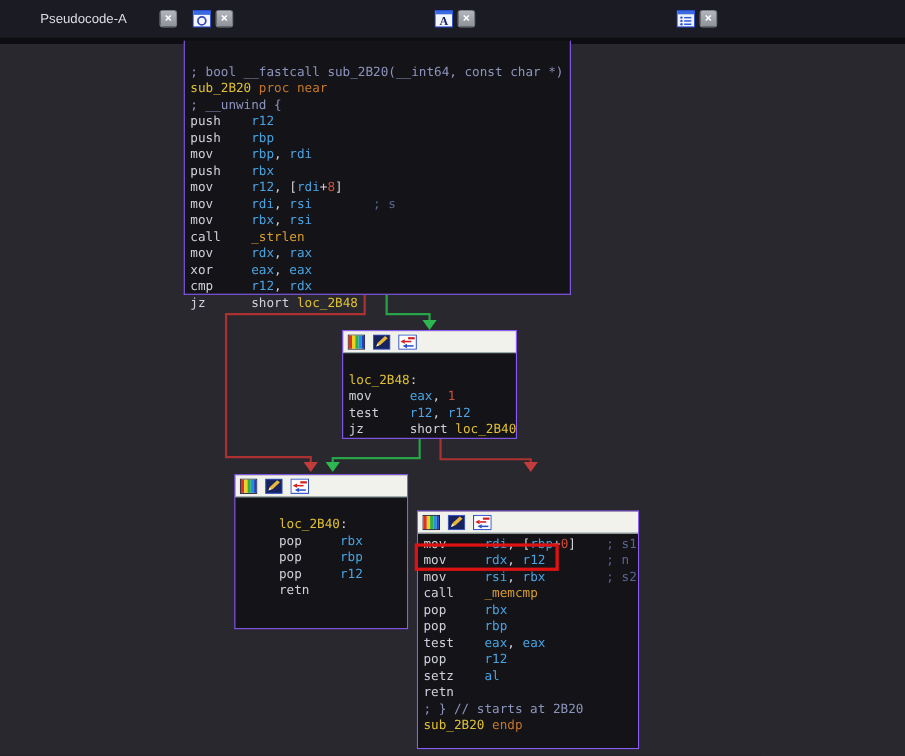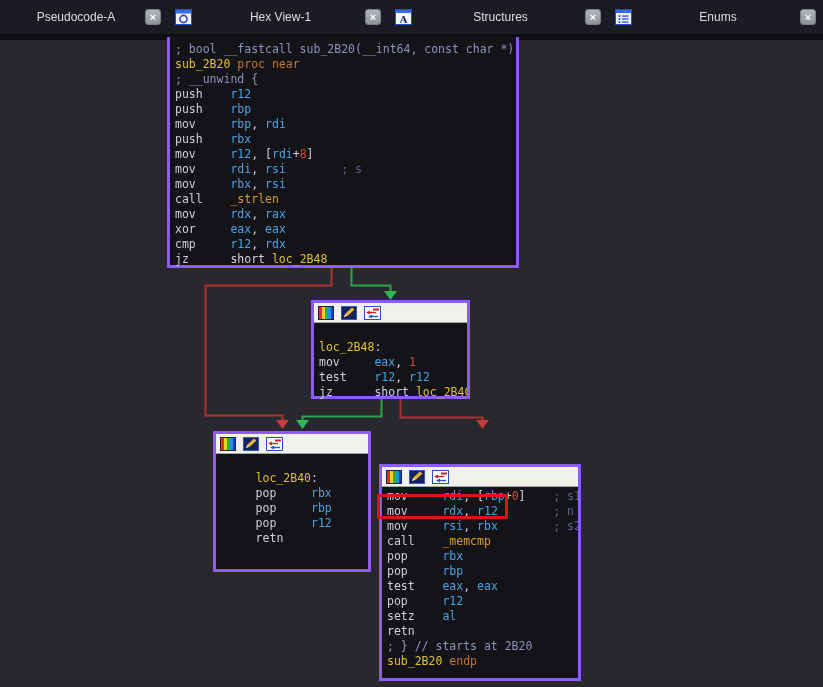--- a/index.html
+++ b/index.html
@@ -21,21 +21,21 @@
     color:#fff; font-size:11px; font-weight:bold; line-height:14px; text-align:center;
   }
   .wicon { width:17px; height:17px; flex:0 0 17px; margin-right:4px; }
   .wicon svg { display:block; }
   
   .graph { position:absolute; left:0; top:34px; width:823px; height:653px; background:#28282e; }
   .graph-top-strip { position:absolute; left:0; top:0; width:823px; height:6px; background:#0d0d12; }
   .edges { position:absolute; left:0; top:0; z-index:1; pointer-events:none; }
   
   .node {
-    position:absolute; background:#131318; border:3px solid #8b5cf6; z-index:2;
+    position:absolute; background:#131318; border:1px solid #8b5cf6; z-index:2;
   }
   .node-header {
     height:20px; background:#f2f2ec; border-bottom:1px solid #9aa; display:flex;
     align-items:center; gap:7px; padding-left:4px;
   }
   .hicon { display:block; }
   .code {
     font-family:"DejaVu Sans Mono",monospace; font-size:11.5px; line-height:15px;
     color:#d0d0d8; padding:3px 0 0 5px; white-space:pre; overflow:hidden;
   }
@@ -43,21 +43,21 @@
   .pln { color:#d0d0d8;text-align:right; }
   .reg { color:#4aa3e0; }
   .num { color:#cf4f3a; }
   .lbl { color:#e0c132; }
   .fn  { color:#d89e2e;text-align:center; }
   .kw  { color:#c4772c; }
   .cmt { color:#8d94bc; }
   .acmt{ color:#5a6490; }
   
   #node-entry   { left:167px; top:3px;   width:352px; height:231px; border-top:none; padding-top:1px; }
-  #node-entry .code { padding-top:4px; }
+  #node-entry .code { padding-top:4px;margin-top:16px; }
   #node-loc2B48 { left:311px; top:266px; width:159px; height:99px; }
   #node-loc2B40 { left:213px; top:397px; width:158px; height:141px; }
   #node-memcmp  { left:379px; top:397px; width:202px; height:217px;margin-top:33px; }
   .node .code { padding-top:2px; }
   #node-entry .code { padding-top:4px; }
   
   .hl-box {
     position:absolute; left:377px; top:460px; width:131px; height:25px;
     border:3px solid #dd1212; z-index:4; background:transparent;
   }
@@ -75,50 +75,47 @@
     </div>
 
     <div class="tab" style="width:220px">
       <span class="wicon">
         <svg width="17" height="17" viewBox="0 0 17 17">
           <rect x="0.5" y="0.5" width="16" height="15" fill="#f4f6fb" stroke="#2a4bd0"></rect>
           <rect x="1" y="1" width="15" height="3.5" fill="#3a6ae0"></rect>
           <circle cx="8.5" cy="10" r="3.6" fill="none" stroke="#3346c0" stroke-width="1.6"></circle>
         </svg>
       </span>
-      <span class="tab-label">Hex View-1</span>
       <span class="tab-close">×</span>
     </div>
 
     <div class="tab" style="width:220px">
       <span class="wicon">
         <svg width="17" height="17" viewBox="0 0 17 17">
           <rect x="0.5" y="0.5" width="16" height="15" fill="#f4f6fb" stroke="#2a4bd0"></rect>
           <rect x="1" y="1" width="15" height="3" fill="#3a6ae0"></rect>
           <text x="8.5" y="13.5" text-anchor="middle" font-family="Liberation Serif, serif" font-size="11" font-weight="bold" fill="#14205e">A</text>
         </svg>
       </span>
-      <span class="tab-label">Structures</span>
       <span class="tab-close">×</span>
     </div>
 
     <div class="tab" style="width:215px">
       <span class="wicon">
         <svg width="17" height="17" viewBox="0 0 17 17">
           <rect x="0.5" y="0.5" width="16" height="15" fill="#eef2fb" stroke="#2a4bd0"></rect>
           <rect x="1" y="1" width="15" height="3" fill="#3a6ae0"></rect>
           <circle cx="4.5" cy="7" r="1.1" fill="#2a55d8"></circle>
             <rect x="7" y="6.4" width="6.5" height="1.3" fill="#2a55d8"></rect>
           <circle cx="4.5" cy="10" r="1.1" fill="#2a55d8"></circle>
             <rect x="7" y="9.4" width="6.5" height="1.3" fill="#2a55d8"></rect>
           <circle cx="4.5" cy="13" r="1.1" fill="#2a55d8"></circle>
             <rect x="7" y="12.4" width="6.5" height="1.3" fill="#2a55d8"></rect>
         </svg>
       </span>
-      <span class="tab-label">Enums</span>
       <span class="tab-close">×</span>
     </div>
   </div>
 
   <div class="graph">
     <div class="graph-top-strip"></div>
 
     <svg class="edges" width="823" height="653" viewBox="0 0 823 653">
 
       <path d="M351.5 234 V251.5 H390.5 V258" fill="none" stroke="#27a348" stroke-width="2"></path>

